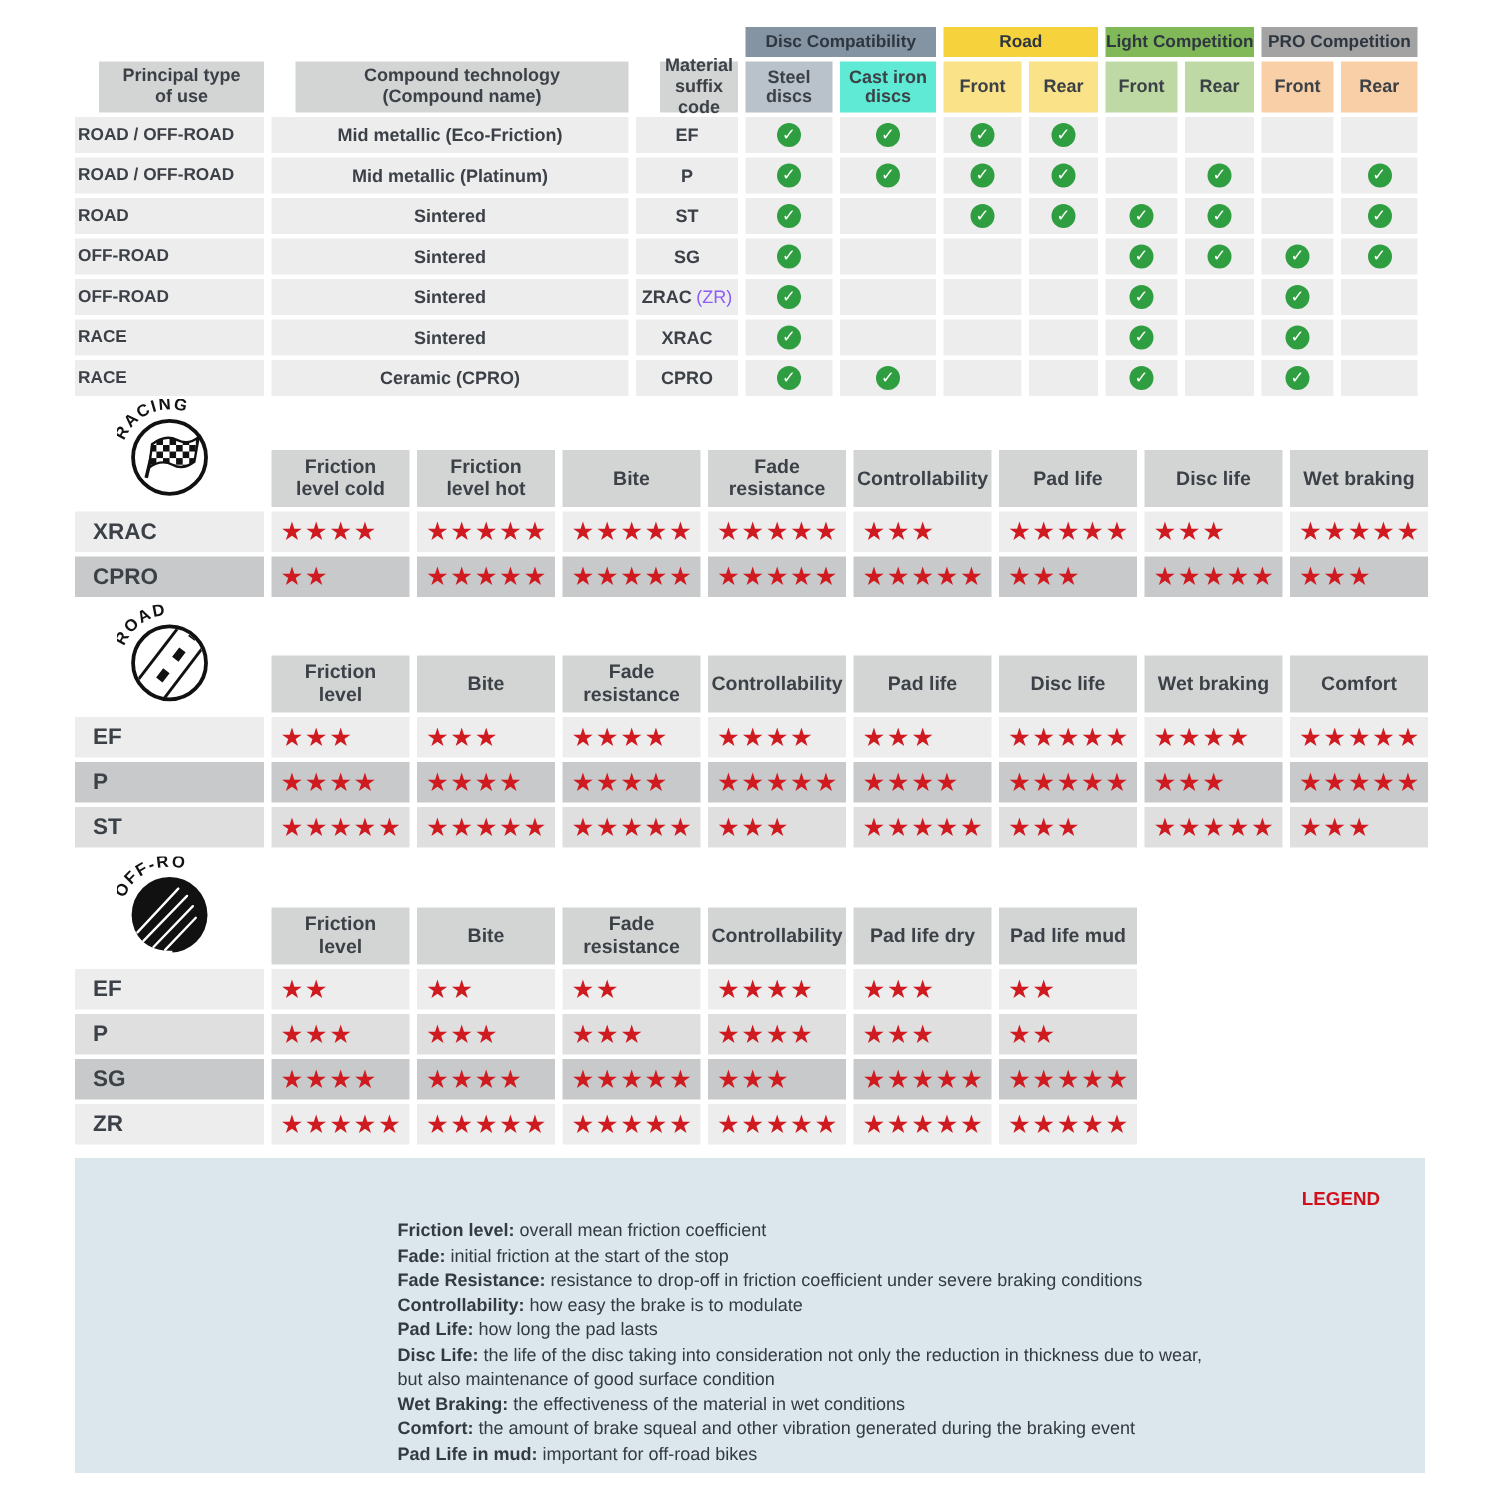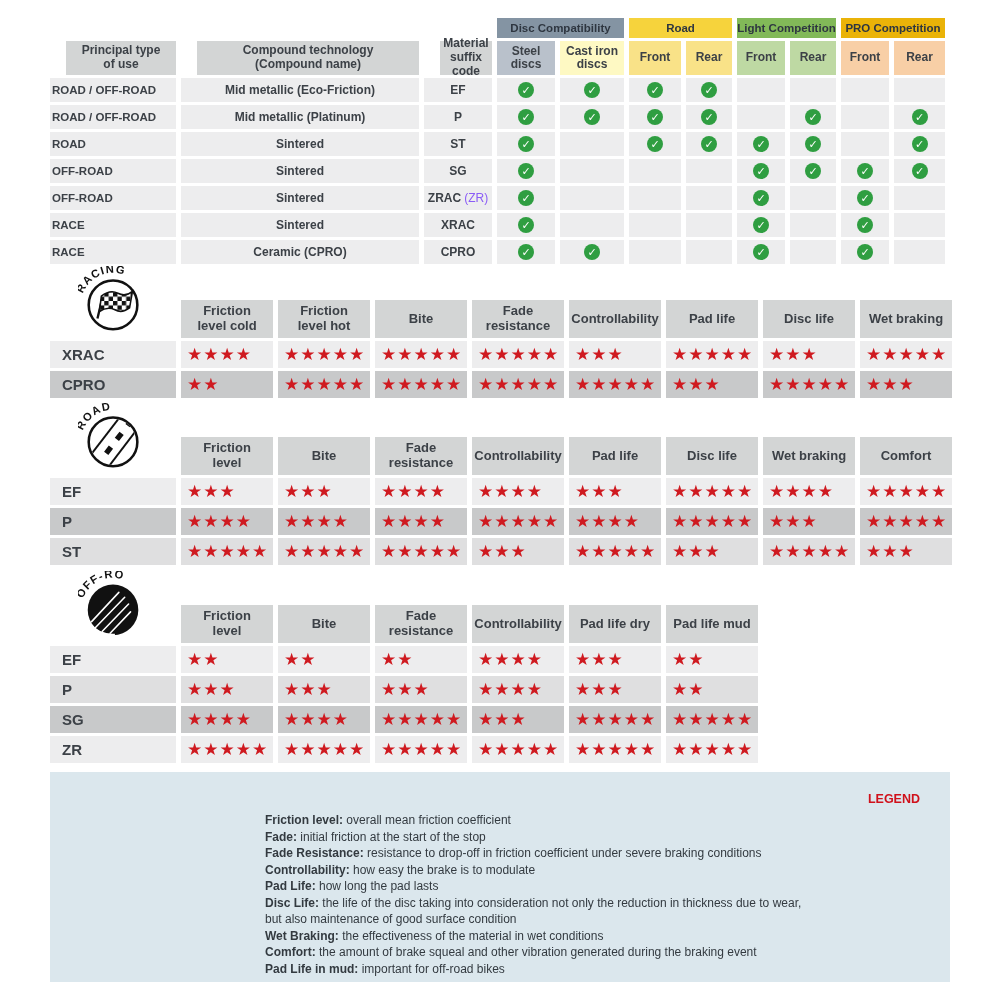--- a/index.html
+++ b/index.html
@@ -50,29 +50,29 @@
 </head>
 <body>
 
 <div class="page">
 
   <div class="compat-grid" id="compat">
       <div class="cell" style="grid-column: 1 / span 3;"></div>
       <div class="cell group-hdr" style="grid-column: 4 / span 2; background: rgb(132, 148, 163);">Disc Compatibility</div>
       <div class="cell group-hdr" style="grid-column: 6 / span 2; background: rgb(246, 211, 60);">Road</div>
       <div class="cell group-hdr" style="grid-column: 8 / span 2; background: rgb(130, 185, 88);">Light Competition</div>
-      <div class="cell group-hdr" style="grid-column: 10 / span 2; background: #eab308;">PRO Competition</div>
+      <div class="cell group-hdr" style="grid-column: 10 / span 2; background: #a3a3a3;">PRO Competition</div>
       <div class="cell col-hdr">Principal type
 of use</div>
       <div class="cell col-hdr">Compound technology
 (Compound name)</div>
       <div class="cell col-hdr">Material
 suffix code</div>
       <div class="cell sub-hdr" style="background: rgb(185, 193, 203);">Steel discs</div>
-      <div class="cell sub-hdr" style="background: #fef9c3;">Cast iron discs</div>
+      <div class="cell sub-hdr" style="background: #5eead4;">Cast iron discs</div>
       <div class="cell sub-hdr" style="background: rgb(249, 226, 136);">Front</div>
       <div class="cell sub-hdr" style="background: rgb(249, 226, 136);">Rear</div>
       <div class="cell sub-hdr" style="background: rgb(190, 217, 163);">Front</div>
       <div class="cell sub-hdr" style="background: rgb(190, 217, 163);">Rear</div>
       <div class="cell sub-hdr" style="background: rgb(248, 207, 166);">Front</div>
       <div class="cell sub-hdr" style="background: rgb(248, 207, 166);">Rear</div>
       <div class="cell data-cell use-cell">ROAD / OFF-ROAD</div>
       <div class="cell data-cell">Mid metallic (Eco-Friction)</div>
       <div class="cell data-cell">EF</div>
       <div class="cell data-cell">

